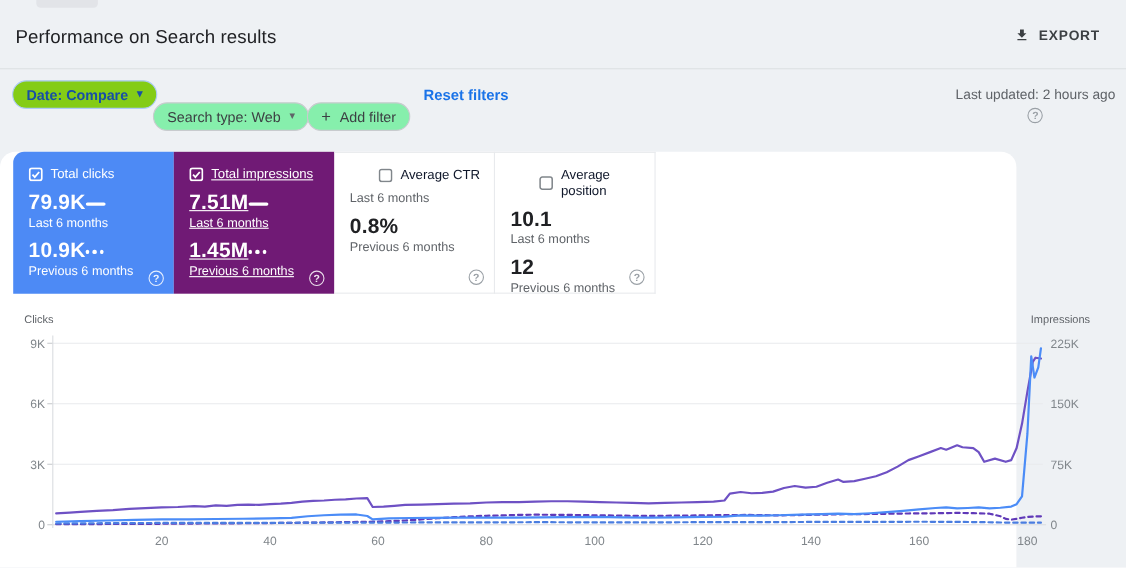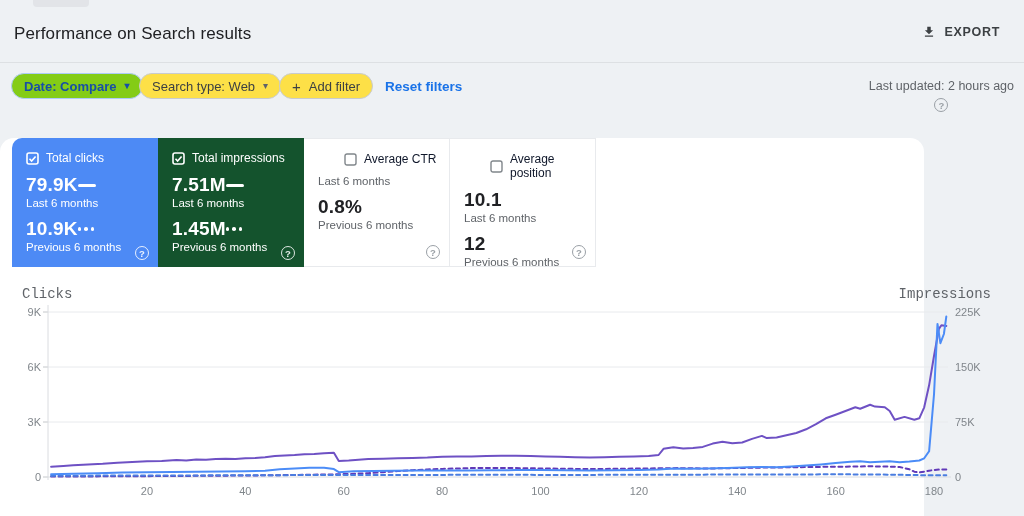--- a/index.html
+++ b/index.html
@@ -18,55 +18,55 @@
   .export-btn { position:absolute; right:24px; top:25px; display:flex; align-items:center; gap:8px;
     color:#3c4043; font-size:12.5px; font-weight:bold; letter-spacing:.7px; cursor:pointer; }
   .export-btn svg { fill:#3c4043; }
 
   .header-divider { position:absolute; left:0; right:0; top:62px; height:1px; background:#dde0e3; }
 
   .chip { position:absolute; top:73px; height:26px; border-radius:14px; display:flex; align-items:center;
     gap:8px; padding:0 12px; font-size:13px; cursor:pointer; white-space:nowrap; }
   .chip-date { left:11px; background:#84cc16; border:1px solid #aecbf7; color:#174ea6; font-weight:bold; }
   .chip-date .caret { color:#174ea6; }
-  .chip-plain { background:#fde047; border:1px solid #c8cbce; color:#3c4043; }
+  .chip-plain { background:#86efac; border:1px solid #c8cbce; color:#3c4043;margin-top:20px; }
   .chip-search { left:139px; }
   .chip-add { left:279px; }
   .caret { font-size:10px; color:#5f6368; line-height:1; }
   .plus-glyph { font-size:15px; color:#3c4043; line-height:1; }
   .reset-link { position:absolute; left:385px; top:79px; color:#1a73e8; font-size:13.5px; font-weight:bold; cursor:pointer; }
 
   .last-updated { position:absolute; right:10px; top:79px; display:flex; align-items:center; gap:5px;
     color:#5f6368; font-size:12.5px;flex-direction:column; }
 
   .help-circle { display:inline-flex; width:14px; height:14px; border-radius:50%; border:1px solid #9aa0a6;
     color:#9aa0a6; font-size:9.5px; align-items:center; justify-content:center; font-weight:bold; cursor:pointer; }
   .help-circle.on-color { border-color:rgba(255,255,255,.85); color:rgba(255,255,255,.9); }
 
   .main-panel { position:absolute; left:0; top:138px; width:924px; height:378px; background:#ffffff;
     border-radius:14px 14px 0 0; }
 
   .cards { position:absolute; left:12px; top:0; display:flex; }
   .metric-card { position:relative; width:146px; height:129px; padding:13px 12px 10px 14px; cursor:pointer; }
   .card-blue   { background:#4d8af5; color:#fff; border-radius:10px 0 0 0; }
-  .card-purple { background:#14532d; color:#fff; }
+  .card-purple { background:#701a75; color:#fff;text-decoration:underline; }
   .card-white  { background:#fff; border-top:1px solid #e8eaed; border-bottom:1px solid #e8eaed; border-right:1px solid #e8eaed; color:#202124; }
   .card-head { display:flex; align-items:center; gap:7px; font-size:12px; margin-bottom:9px; }
   .card-white .card-head { color:#0f172a;padding-left:26px; }
   .value-row { display:flex; align-items:center; padding-right:6px; }
   .metric-value { font-size:19px; font-weight:bold; letter-spacing:.2px; }
   .metric-caption { font-size:11.5px; margin:1px 0 9px 0; }
   .card-white .metric-caption { color:#5f6368; }
   .legend-dash { width:18px; height:3px; background:#fff; border-radius:2px; }
   .legend-dots { display:flex; gap:3px; }
   .legend-dots i { width:3.5px; height:3.5px; border-radius:50%; background:#fff; }
   .card-help { position:absolute; right:9px; bottom:7px; }
 
   .chart-wrap { position:absolute; left:0; top:145px; width:1007px; height:232px; }
-  .axis-title { position:absolute; top:3px; font-size:14px; color:#5f6368;font-family:Liberation Mono, monospace; }
+  .axis-title { position:absolute; top:3px; font-size:10px; color:#5f6368; }
   .axis-title-left { left:22px; }
   .axis-title-right { right:16px; }
   #chart-svg { position:absolute; left:0; top:0; }
   #chart-svg text { font-family:"Liberation Sans", sans-serif; font-size:11px; }
 </style>
 </head>
 <body>
 
 <div class="top-artifact"></div>
 

